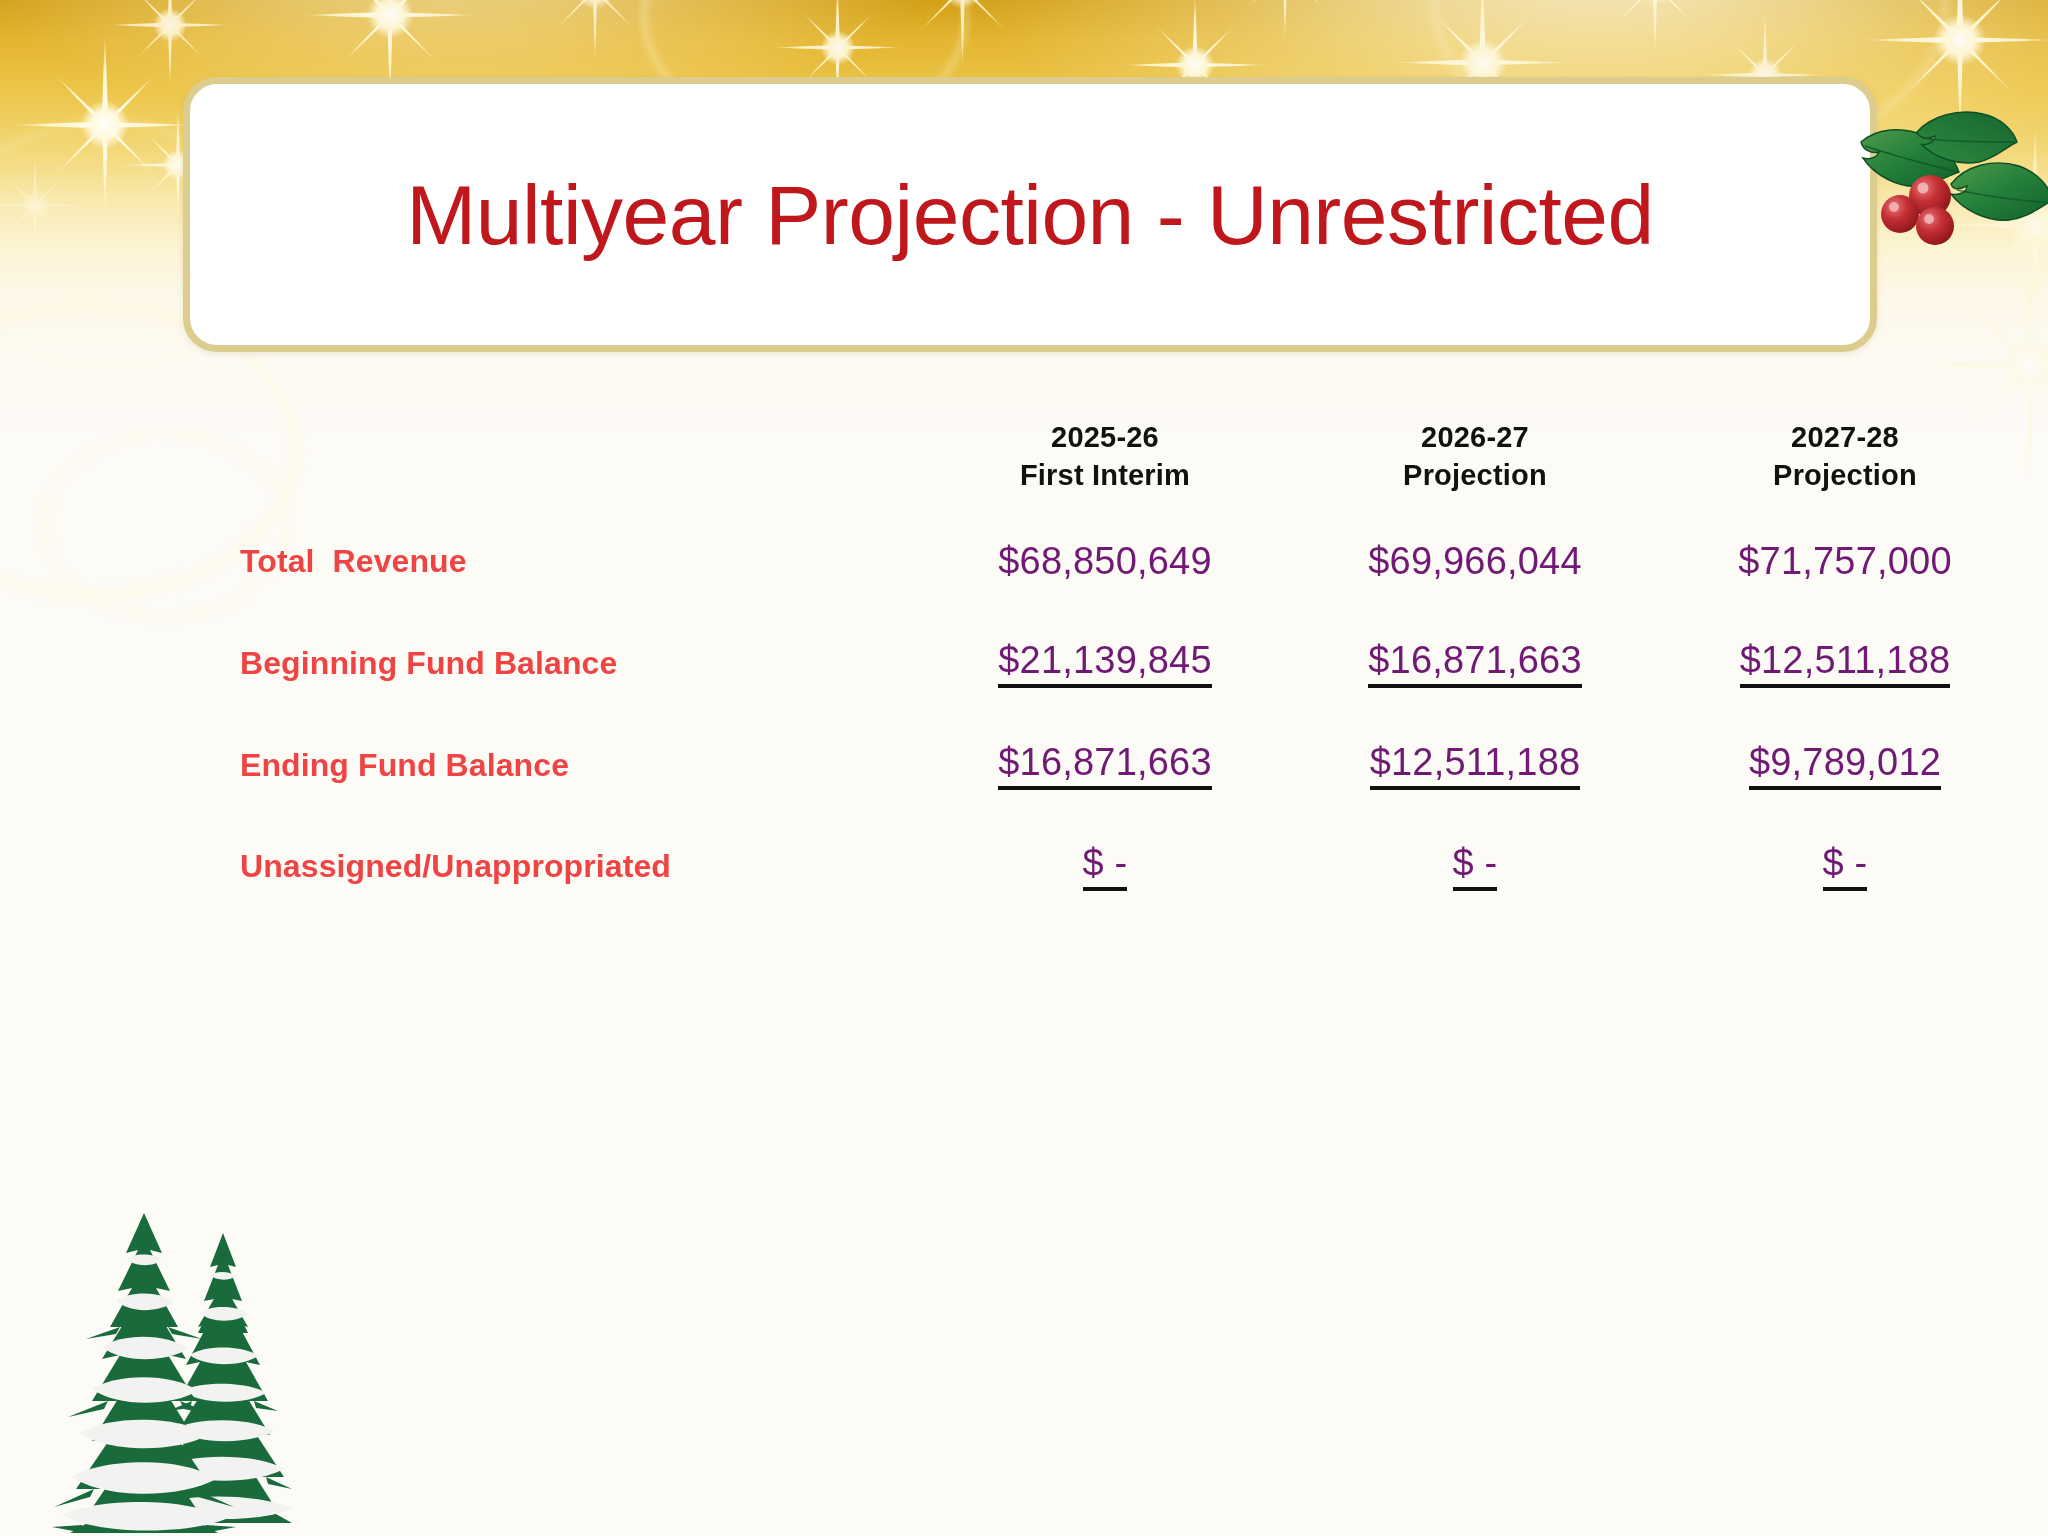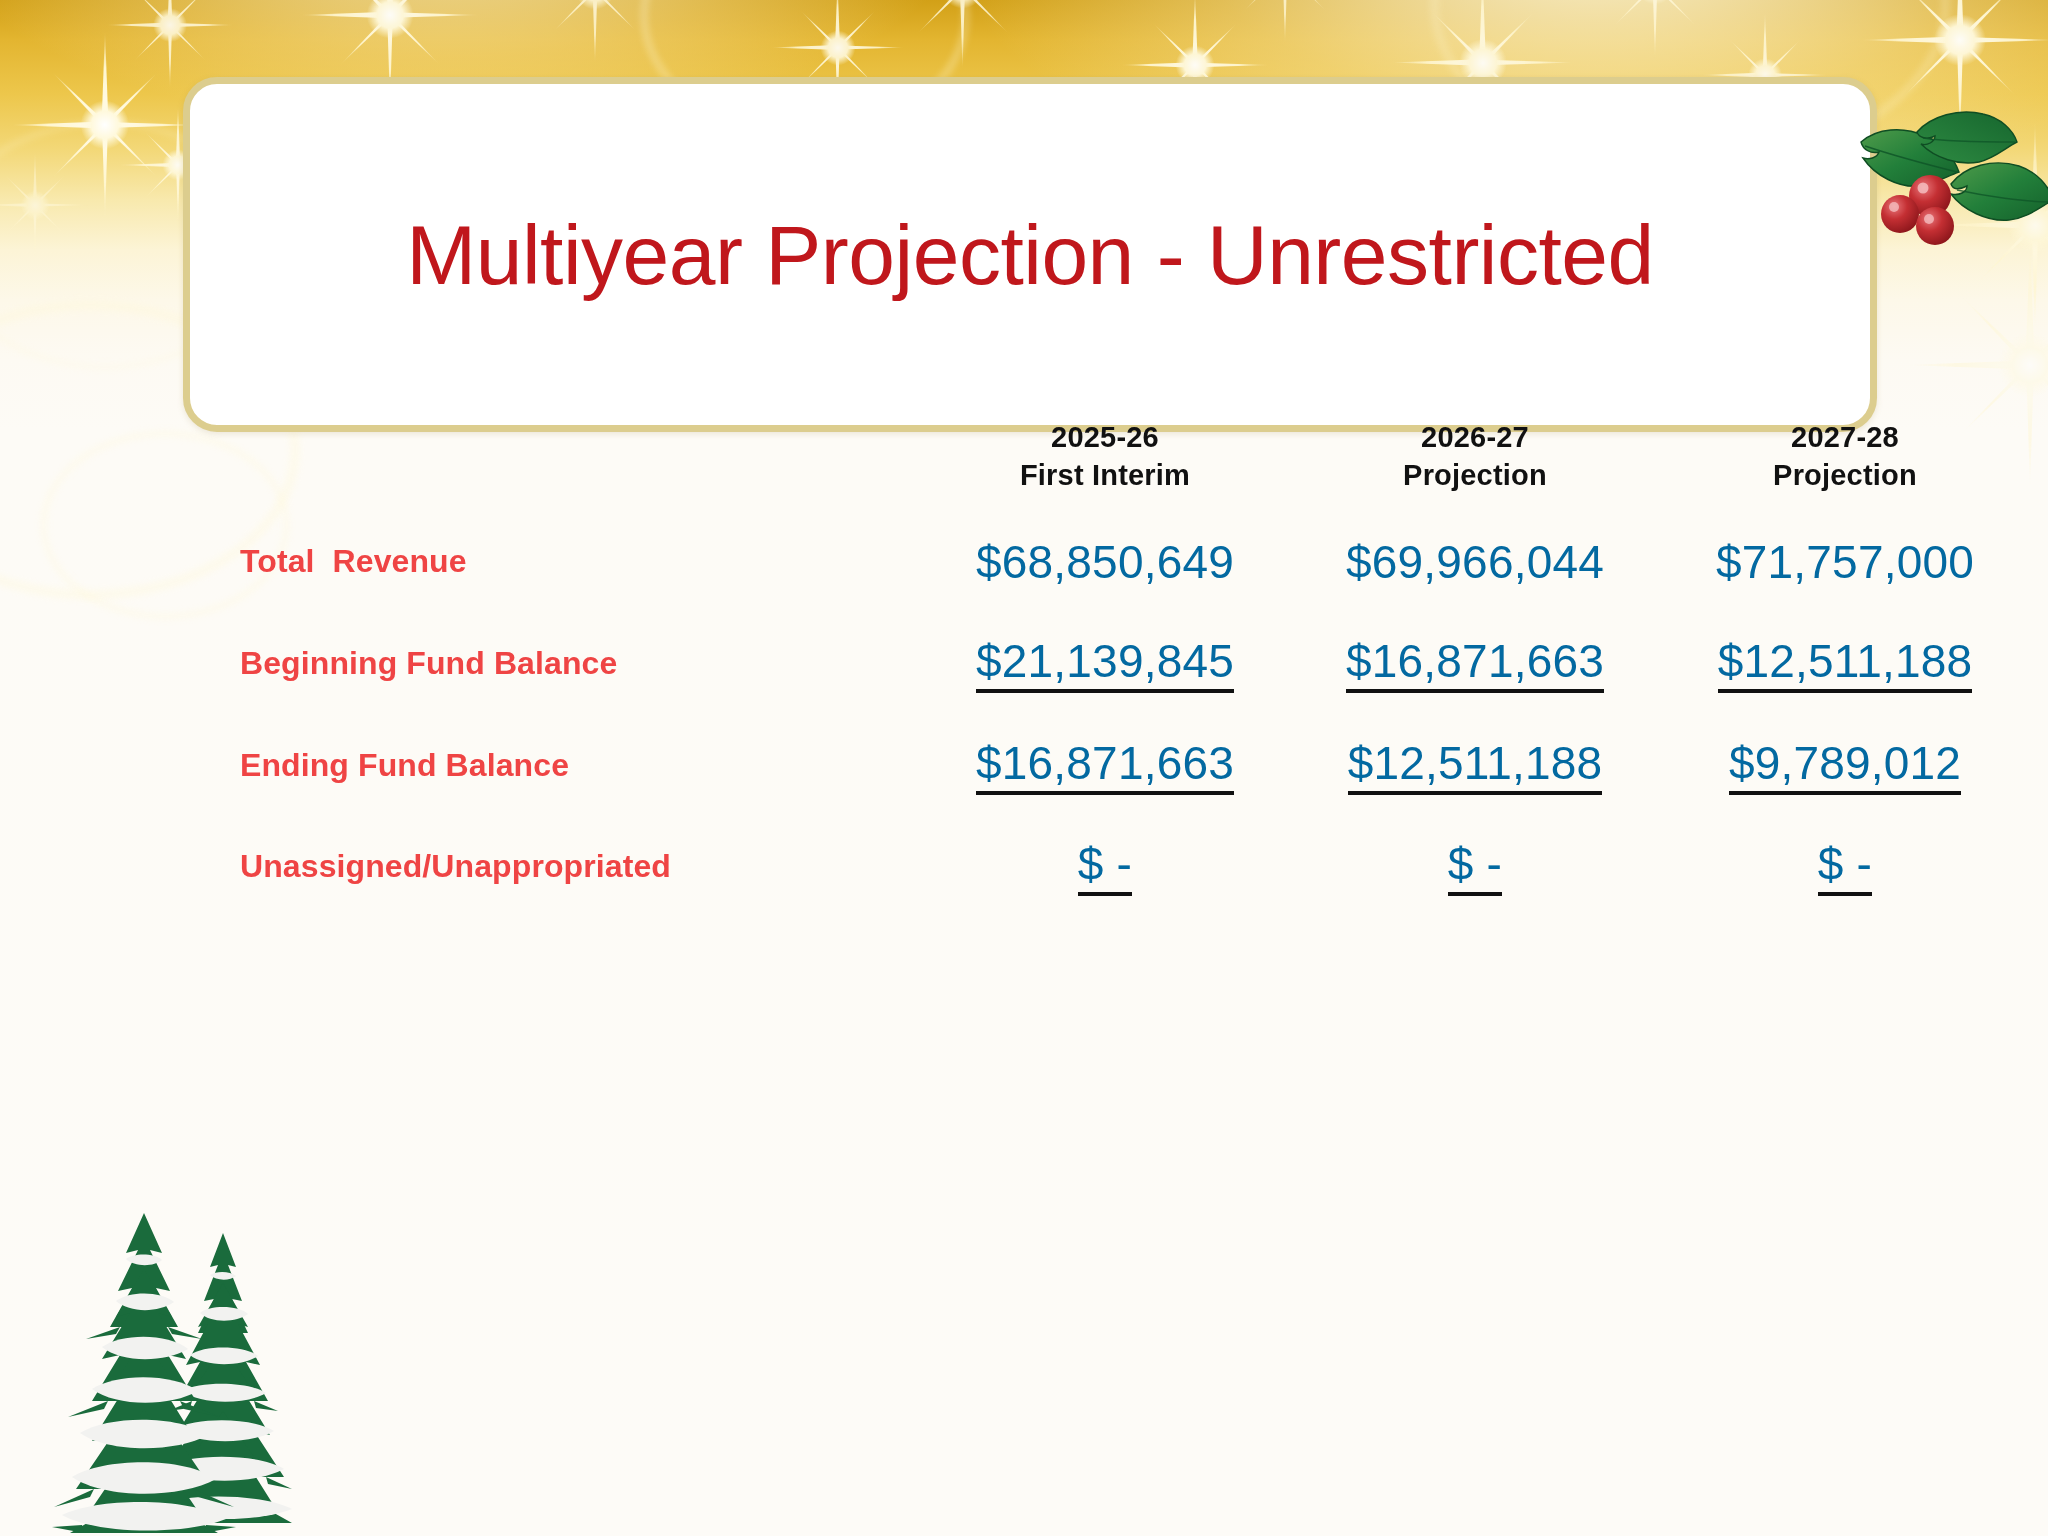--- a/index.html
+++ b/index.html
@@ -88,21 +88,21 @@
     background: radial-gradient(closest-side, #ffffff 0%, #fff9dd 55%, rgba(255,246,200,0) 100%);
     clip-path: none;
   }
 
   
   #title-box {
     position: absolute;
     left: 183px;
     top: 77px;
     width: 1694px;
-    height: 355px;
+    height: 275px;
     background: #ffffff;
     border: 7px solid #dccd8e;
     border-radius: 34px;
     box-shadow: 0 2px 6px rgba(160,140,80,0.18);
     display: flex;
     align-items: center;
     justify-content: center;
     z-index: 5;
   }
   #title-text {
@@ -168,23 +168,23 @@
   table.proj td.rowlabel {
     font-size: 32px;
     font-weight: bold;
     color: #ef4444;
     text-align: left;
     padding: 0;
     letter-spacing: 0.1px;
     white-space: pre;
   }
   table.proj td.value {
-    font-size: 46px;
+    font-size: 38px;
     font-weight: 400;
-    color: #0369a1;
+    color: #701a75;
     text-align: center;
     padding: 0;
     letter-spacing: 0.2px;
   }
   table.proj tr.data-row { height: 102px; }
   table.proj tr.data-row.tight { height: 100px; }
 
   .value .u {
     display: inline-block;
     border-bottom: 4px solid #111;

